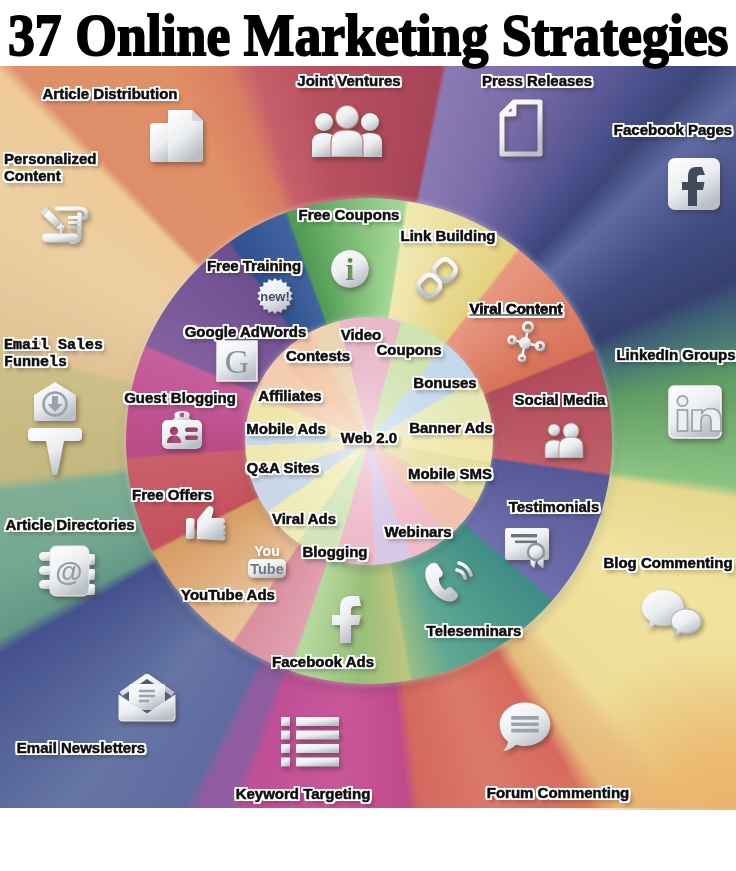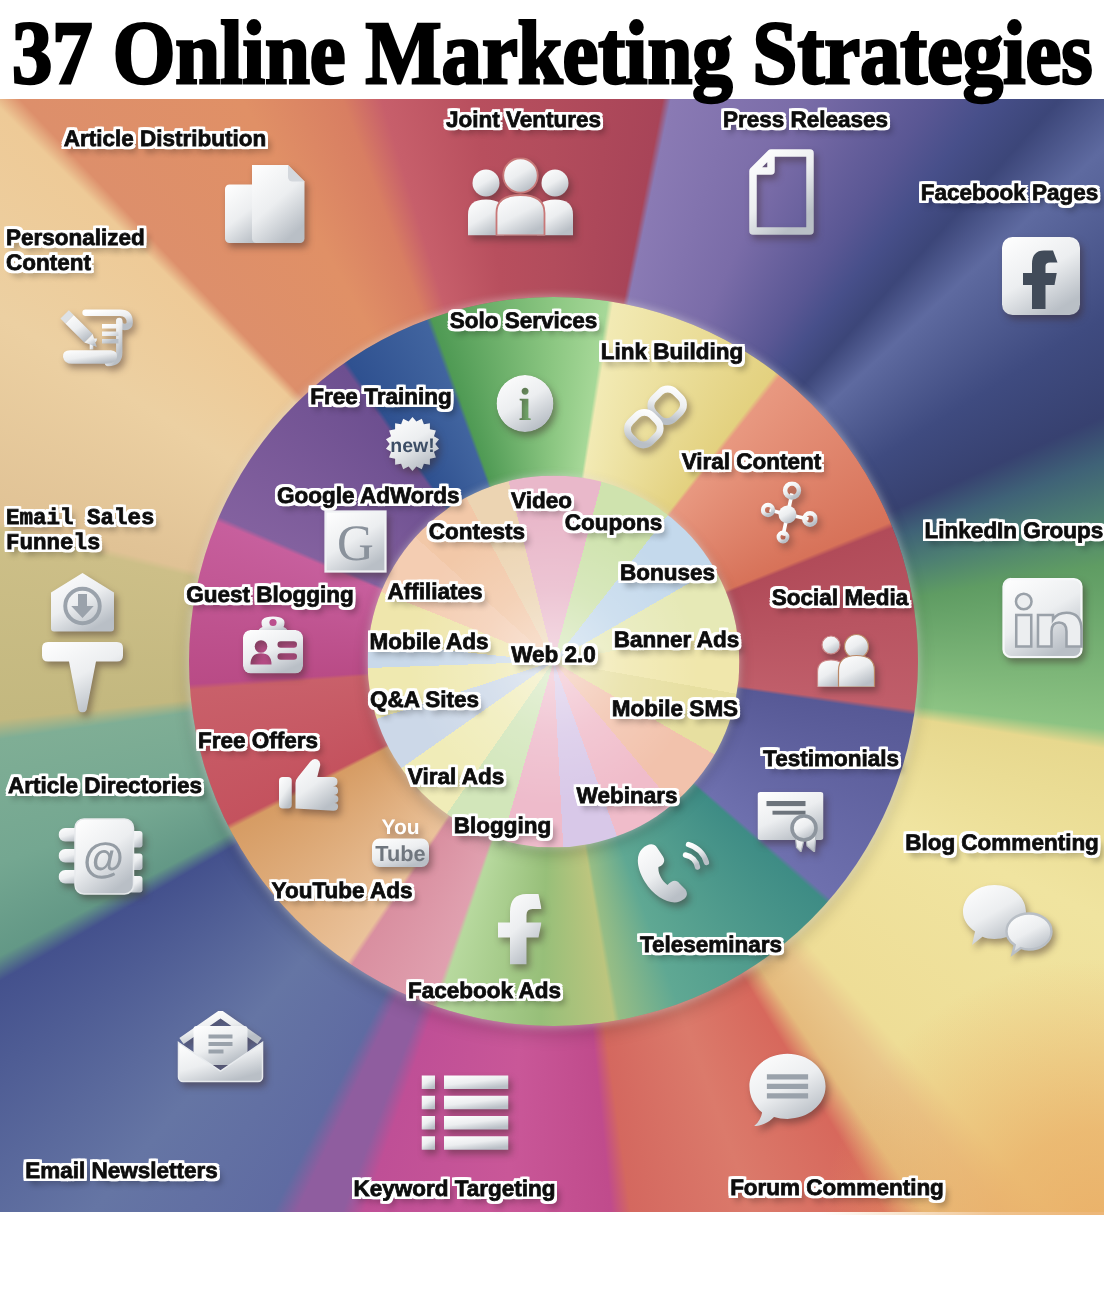--- a/index.html
+++ b/index.html
@@ -80,27 +80,27 @@
 
 <div class="lbl" style="left:110px;top:93px;">Article Distribution</div>
 <div class="lbl" style="left:349px;top:80px;">Joint Ventures</div>
 <div class="lbl" style="left:537px;top:80px;">Press Releases</div>
 <div class="lbl" style="left:673px;top:129px;">Facebook Pages</div>
 <div class="lbl left" style="left:4px;top:167px;">Personalized<br>Content</div>
 <div class="lbl left" style="left:4px;top:354px;font-family:Liberation Mono, monospace;">Email Sales<br>Funnels</div>
 <div class="lbl" style="left:676px;top:354px;">LinkedIn Groups</div>
 <div class="lbl" style="left:70px;top:524px;">Article Directories</div>
 <div class="lbl" style="left:668px;top:562px;">Blog Commenting</div>
-<div class="lbl" style="left:81px;top:781px;">Email Newsletters</div>
+<div class="lbl" style="left:81px;top:747px;">Email Newsletters</div>
 <div class="lbl" style="left:303px;top:793px;">Keyword Targeting</div>
 <div class="lbl" style="left:558px;top:792px;">Forum Commenting</div>
 
-<div class="lbl" style="left:349px;top:214px;">Solo Services</div>
+<div class="lbl" style="left:349px;top:214px;">Free Coupons</div>
 <div class="lbl" style="left:448px;top:235px;">Link Building</div>
-<div class="lbl" style="left:501px;top:308px;">Viral Content</div>
+<div class="lbl" style="left:516px;top:308px;text-decoration:underline;">Viral Content</div>
 <div class="lbl" style="left:560px;top:399px;">Social Media</div>
 <div class="lbl" style="left:554px;top:506px;">Testimonials</div>
 <div class="lbl" style="left:474px;top:630px;text-align:center;">Teleseminars</div>
 <div class="lbl" style="left:323px;top:661px;">Facebook Ads</div>
 <div class="lbl" style="left:228px;top:594px;">YouTube Ads</div>
 <div class="lbl" style="left:172px;top:494px;">Free Offers</div>
 <div class="lbl" style="left:180px;top:397px;">Guest Blogging</div>
 <div class="lbl" style="left:234px;top:331px;padding-left:23px;">Google AdWords</div>
 <div class="lbl" style="left:254px;top:265px;">Free Training</div>
 

